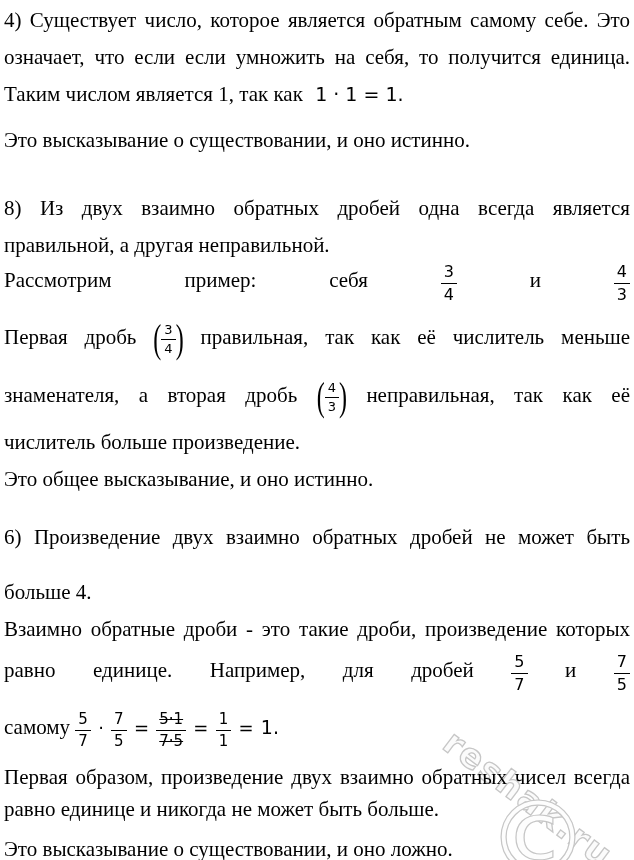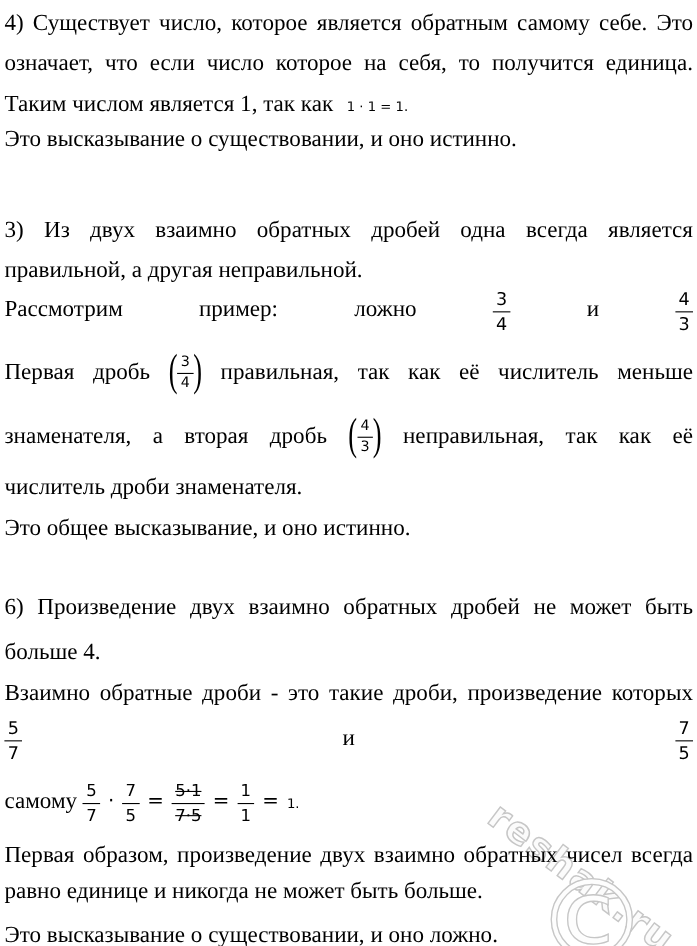--- a/index.html
+++ b/index.html
@@ -43,21 +43,21 @@
     display: inline-block;
     font-family: "Liberation Serif", serif;
     font-size: 24px;
     line-height: 24px;
     transform: scaleY(1.7);
     vertical-align: middle;
     position: relative; top: -2px;
   }
   
   .mop  { font-family: "DejaVu Sans", sans-serif; font-size: 18px; margin: 0 2px; }
-  .mnum { font-family: "DejaVu Sans", sans-serif; font-size: 12px; }
+  .mnum { font-family: "DejaVu Sans", sans-serif; font-size: 19px; }
   .gap-before { margin-left: 7px; }
   
   .wm-text {
     position: absolute;
     left: 460px; top: 722px;
     z-index: 1;
     transform: rotate(37deg);
     transform-origin: 0 0;
     font-family: "DejaVu Sans", sans-serif;
     font-weight: 700;
@@ -79,54 +79,55 @@
     -webkit-text-stroke: 1.2px #c6c6c6;
   }
 </style>
 </head>
 <body>
 
 <div class="wm-text">reshak.ru</div>
 <div class="wm-c">©</div>
 
 <div class="line just" style="top:7px"><span>4) Существует число, которое является обратным самому себе. Это</span></div>
-<div class="line just" style="top:44px"><span>означает, что если число которое на себя, то получится единица.</span></div>
+<div class="line just" style="top:44px"><span>означает, что если если умножить на себя, то получится единица.</span></div>
 <div class="line" style="top:81px"><span>Таким числом является 1, так как</span> <span class="mnum gap-before">1 · 1 = 1.</span></div>
-<div class="line" style="top:113px"><span>Это высказывание о существовании, и оно истинно.</span></div>
+<div class="line" style="top:127px"><span>Это высказывание о существовании, и оно истинно.</span></div>
 
-<div class="line just" style="top:195px"><span>3) Из двух взаимно обратных дробей одна всегда является</span></div>
+<div class="line just" style="top:195px"><span>8) Из двух взаимно обратных дробей одна всегда является</span></div>
 <div class="line" style="top:232px"><span>правильной, а другая неправильной.</span></div>
 
 <div class="line just" style="top:261px">
-  <span>Рассмотрим пример: ложно</span>
+  <span>Рассмотрим пример: себя</span>
   <span class="frac"><span class="num">3</span><span class="den">4</span></span>
   <span>и</span>
   <span class="frac"><span class="num">4</span><span class="den">3</span></span>
 </div>
 
 <div class="line just" style="top:322px">
   <span>Первая дробь</span>
   <span class="pfrac"><span class="paren">(</span><span class="frac small"><span class="num">3</span><span class="den">4</span></span><span class="paren">)</span></span>
   <span>правильная, так как её числитель меньше</span>
 </div>
 
 <div class="line just" style="top:380px">
   <span>знаменателя, а вторая дробь</span>
   <span class="pfrac"><span class="paren">(</span><span class="frac small"><span class="num">4</span><span class="den">3</span></span><span class="paren">)</span></span>
   <span>неправильная, так как её</span>
 </div>
 
-<div class="line" style="top:429px"><span>числитель дроби знаменателя.</span></div>
+<div class="line" style="top:429px"><span>числитель больше произведение.</span></div>
 <div class="line" style="top:466px"><span>Это общее высказывание, и оно истинно.</span></div>
 
-<div class="line just" style="top:538px"><span>6) Произведение двух взаимно обратных дробей не может быть</span></div>
+<div class="line just" style="top:524px"><span>6) Произведение двух взаимно обратных дробей не может быть</span></div>
 <div class="line" style="top:579px"><span>больше 4.</span></div>
 <div class="line just" style="top:616px"><span>Взаимно обратные дроби - это такие дроби, произведение которых</span></div>
 
 <div class="line just" style="top:651px">
+  <span>равно единице. Например, для дробей</span>
   <span class="frac"><span class="num">5</span><span class="den">7</span></span>
   <span>и</span>
   <span class="frac"><span class="num">7</span><span class="den">5</span></span>
 </div>
 
 <div class="line" style="top:709px">
   <span>самому</span>
   <span class="frac med"><span class="num">5</span><span class="den">7</span></span>
   <span class="mop">·</span>
   <span class="frac med"><span class="num">7</span><span class="den">5</span></span>

